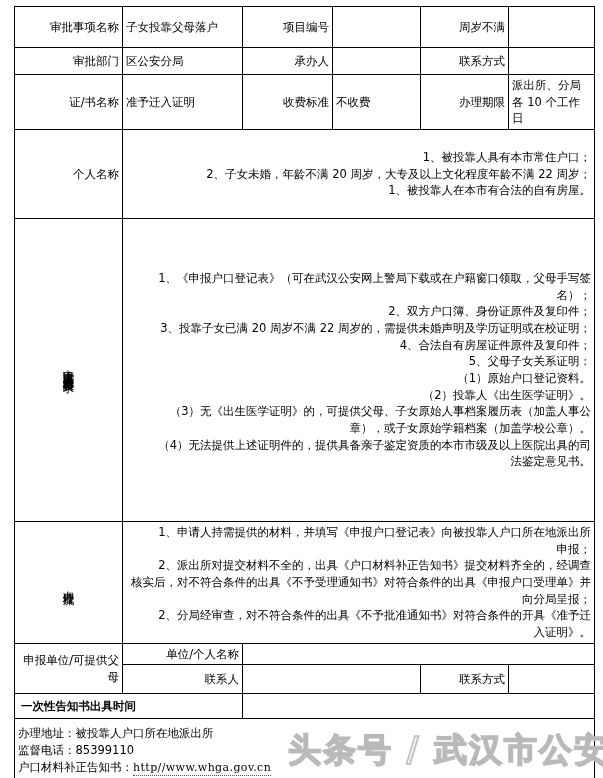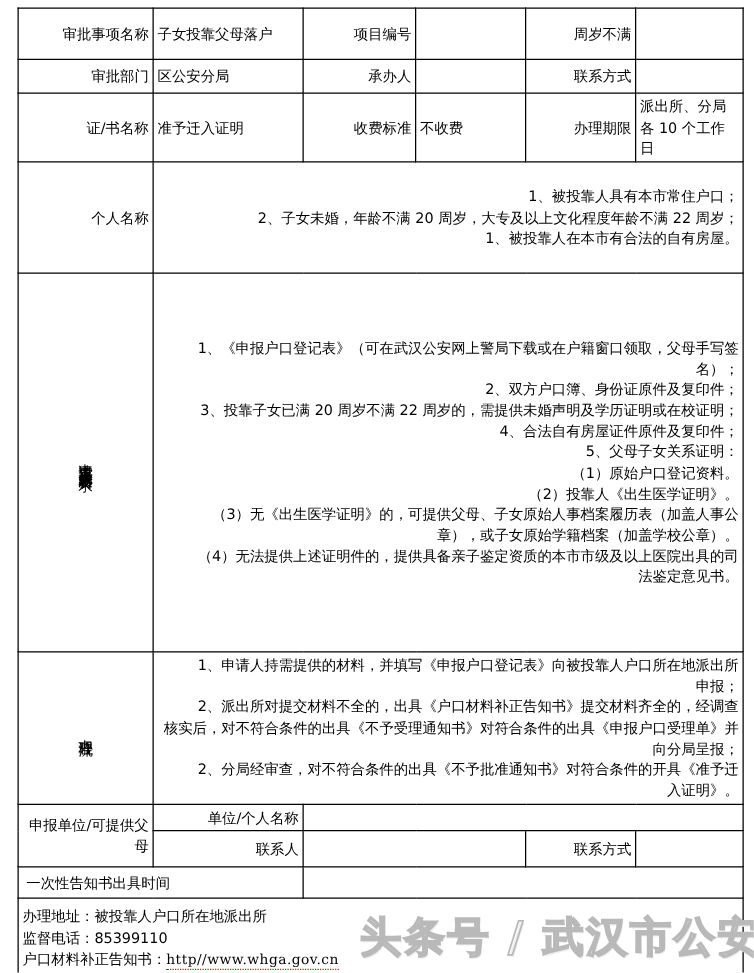--- a/index.html
+++ b/index.html
@@ -188,21 +188,21 @@
       </tr>
 
       <tr>
         <td class="lbl" style="height:24px">联系人</td>
         <td class="ctr" colspan="2"></td>
         <td class="lbl">联系方式</td>
         <td class="ctr"></td>
       </tr>
 
       <tr>
-        <td class="lbl" colspan="2" style="height:20px; text-align:left; padding-left:6px;">一次性告知书出具时间</td>
+        <td class="lbl" colspan="2" style="height:20px; text-align:left; padding-left:6px;font-weight:bold;">一次性告知书出具时间</td>
         <td class="ctr" colspan="4"></td>
       </tr>
 
       <tr>
         <td class="footer-cell" colspan="6" style="height:58px">
           <p>办理地址：被投靠人户口所在地派出所</p>
           <p>监督电话：85399110</p>
           <p><span>户口材料补正告知书：</span><span class="url">http//www.whga.gov.cn</span></p>
         </td>
       </tr>

